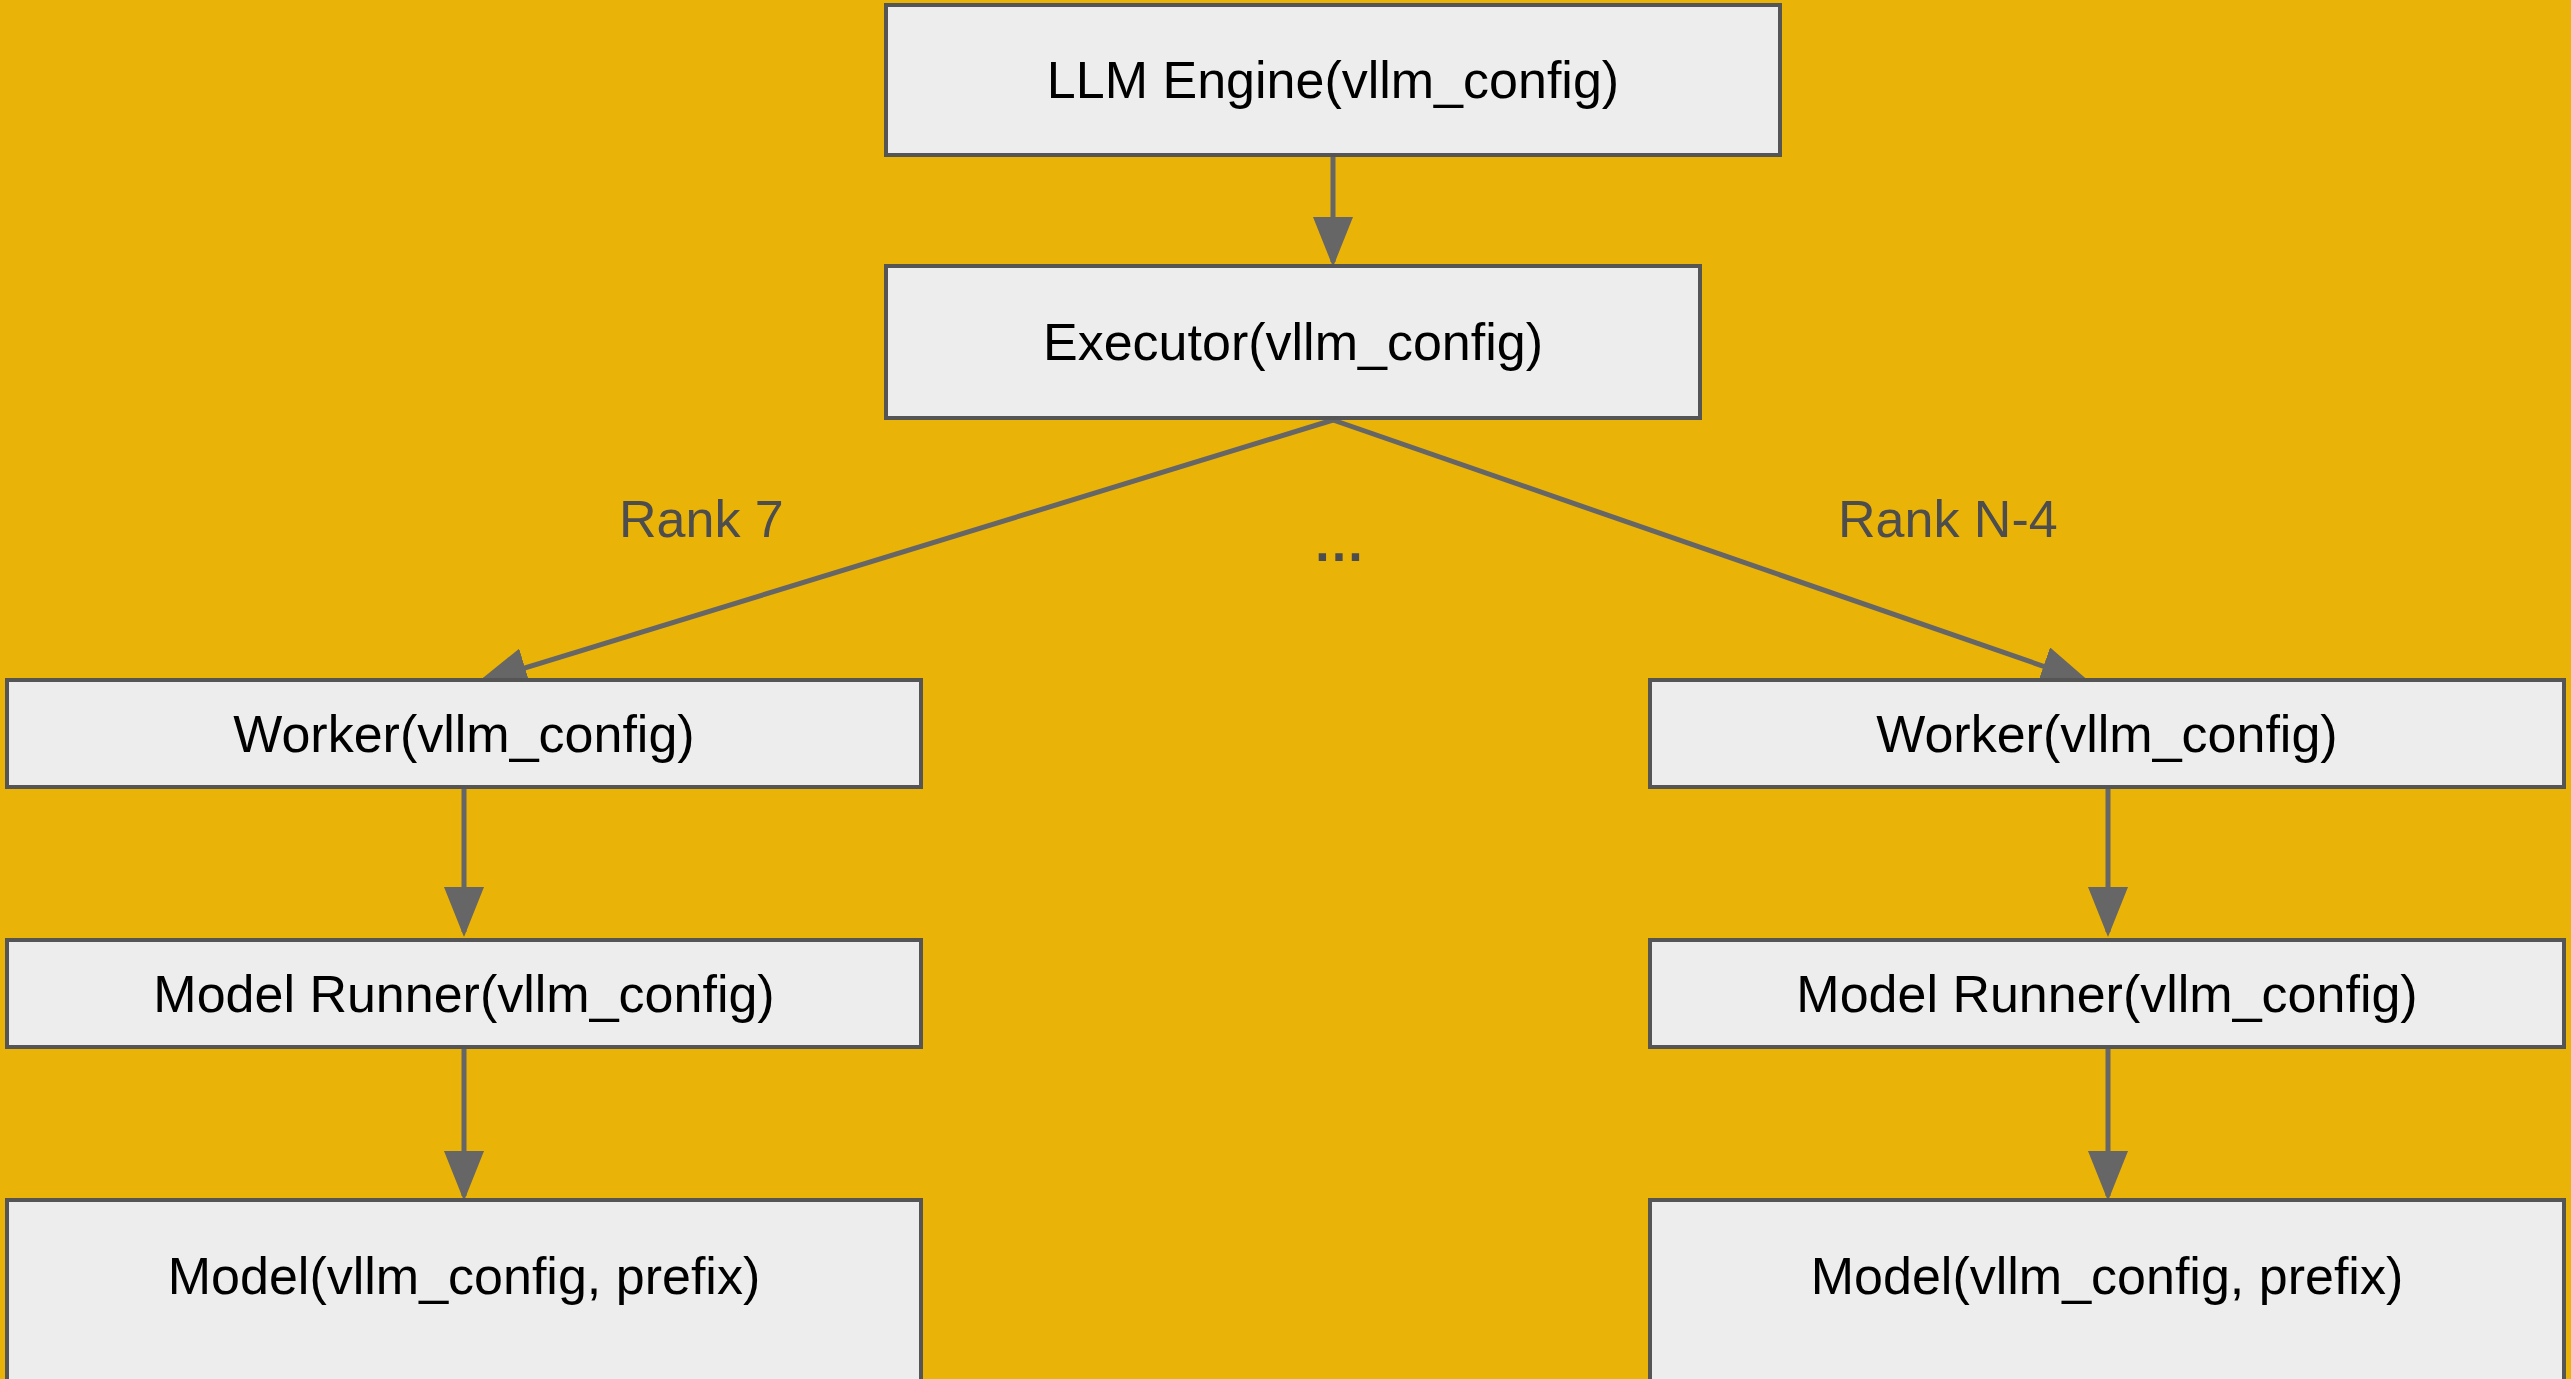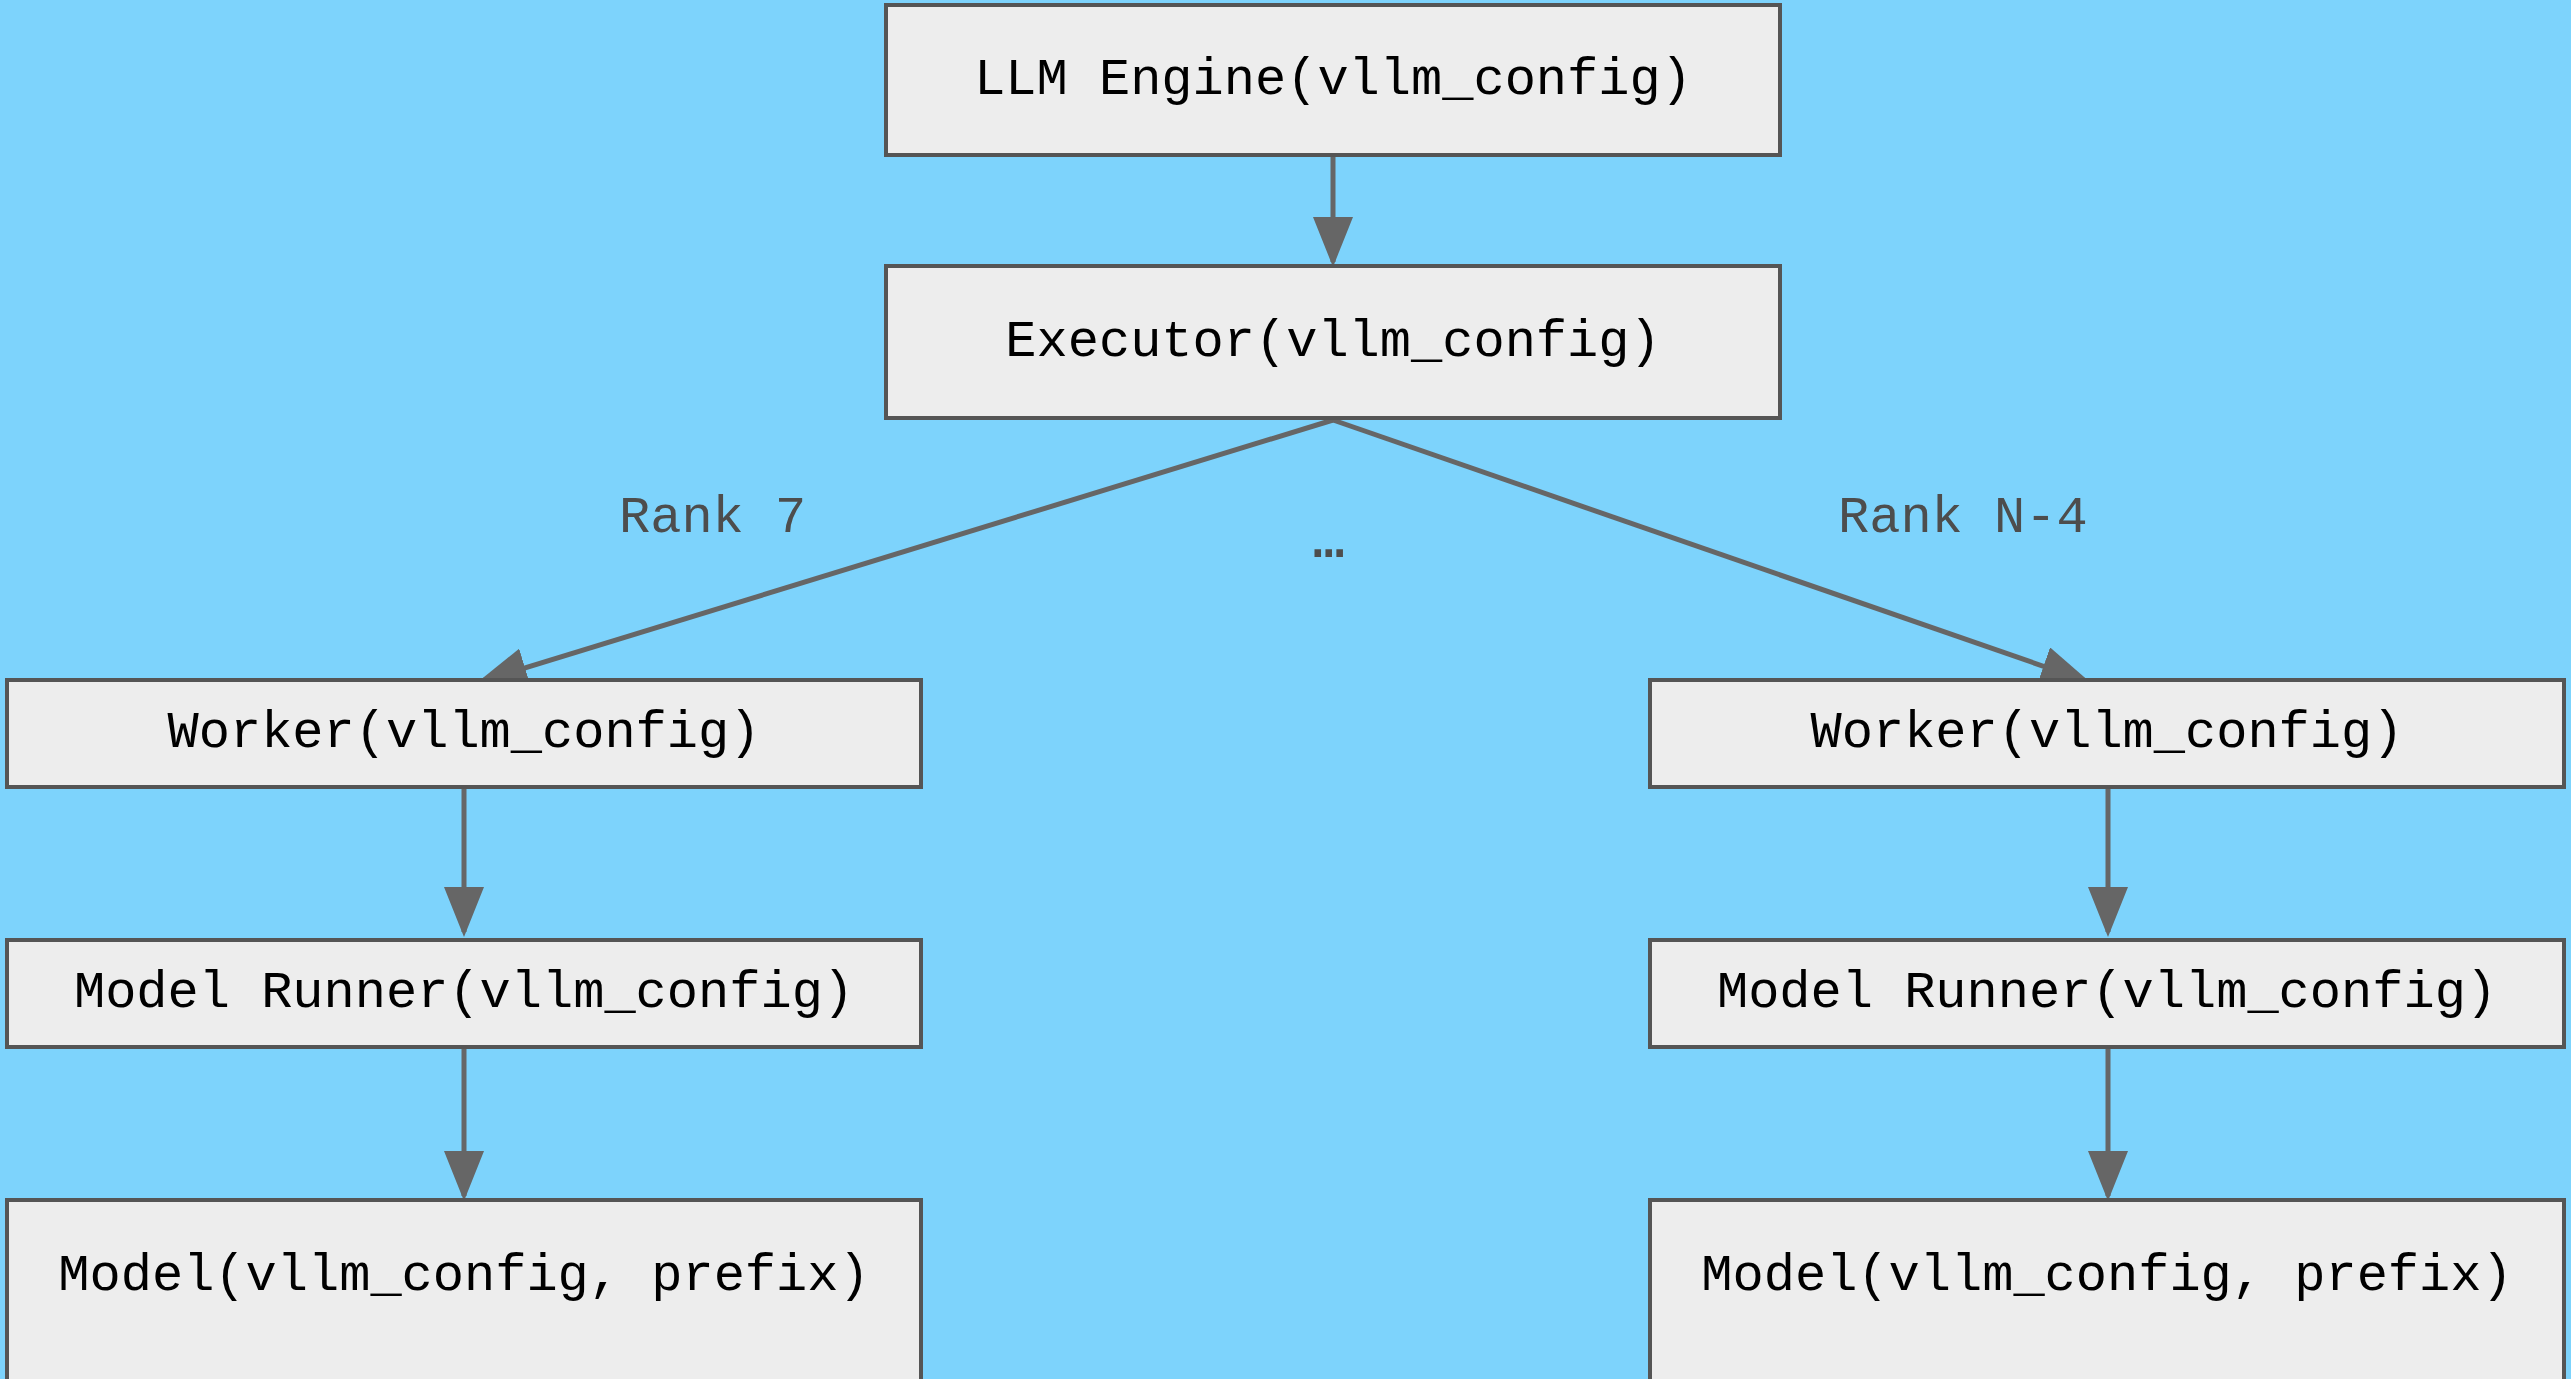--- a/index.html
+++ b/index.html
@@ -4,23 +4,23 @@
 <style>
   html, body {
     margin: 0;
     padding: 0;
     background: #000000;
   }
   #canvas {
     position: relative;
     width: 2571px;
     height: 1379px;
-    background: #7dd3fc;
+    background: #eab308;
     overflow: hidden;
-    font-family: Liberation Mono, monospace;
+    font-family: Liberation Sans, sans-serif;
   }
   .node {
     position: absolute;
     box-sizing: border-box;
     background: #ededed;
     border: 4px solid #555555;
     display: flex;
     align-items: center;
     justify-content: center;
     color: #000000;
@@ -79,21 +79,21 @@
 
     <line x1="2108" y1="789" x2="2108" y2="932" stroke="#666666" stroke-width="5" marker-end="url(#arrowhead)"></line>
 
     <line x1="2108" y1="1049" x2="2108" y2="1196" stroke="#666666" stroke-width="5" marker-end="url(#arrowhead)"></line>
   </svg>
 
   <div class="node" style="left:884px; top:3px; width:898px; height:154px;">
     <span>LLM Engine(vllm_config)</span>
   </div>
 
-  <div class="node" style="left:884px; top:264px; width:898px; height:156px;">
+  <div class="node" style="left:884px; top:264px; width:818px; height:156px;">
     <span>Executor(vllm_config)</span>
   </div>
 
   <div class="node" style="left:5px; top:678px; width:918px; height:111px;">
     <span>Worker(vllm_config)</span>
   </div>
 
   <div class="node" style="left:5px; top:938px; width:918px; height:111px;">
     <span>Model Runner(vllm_config)</span>
   </div>

